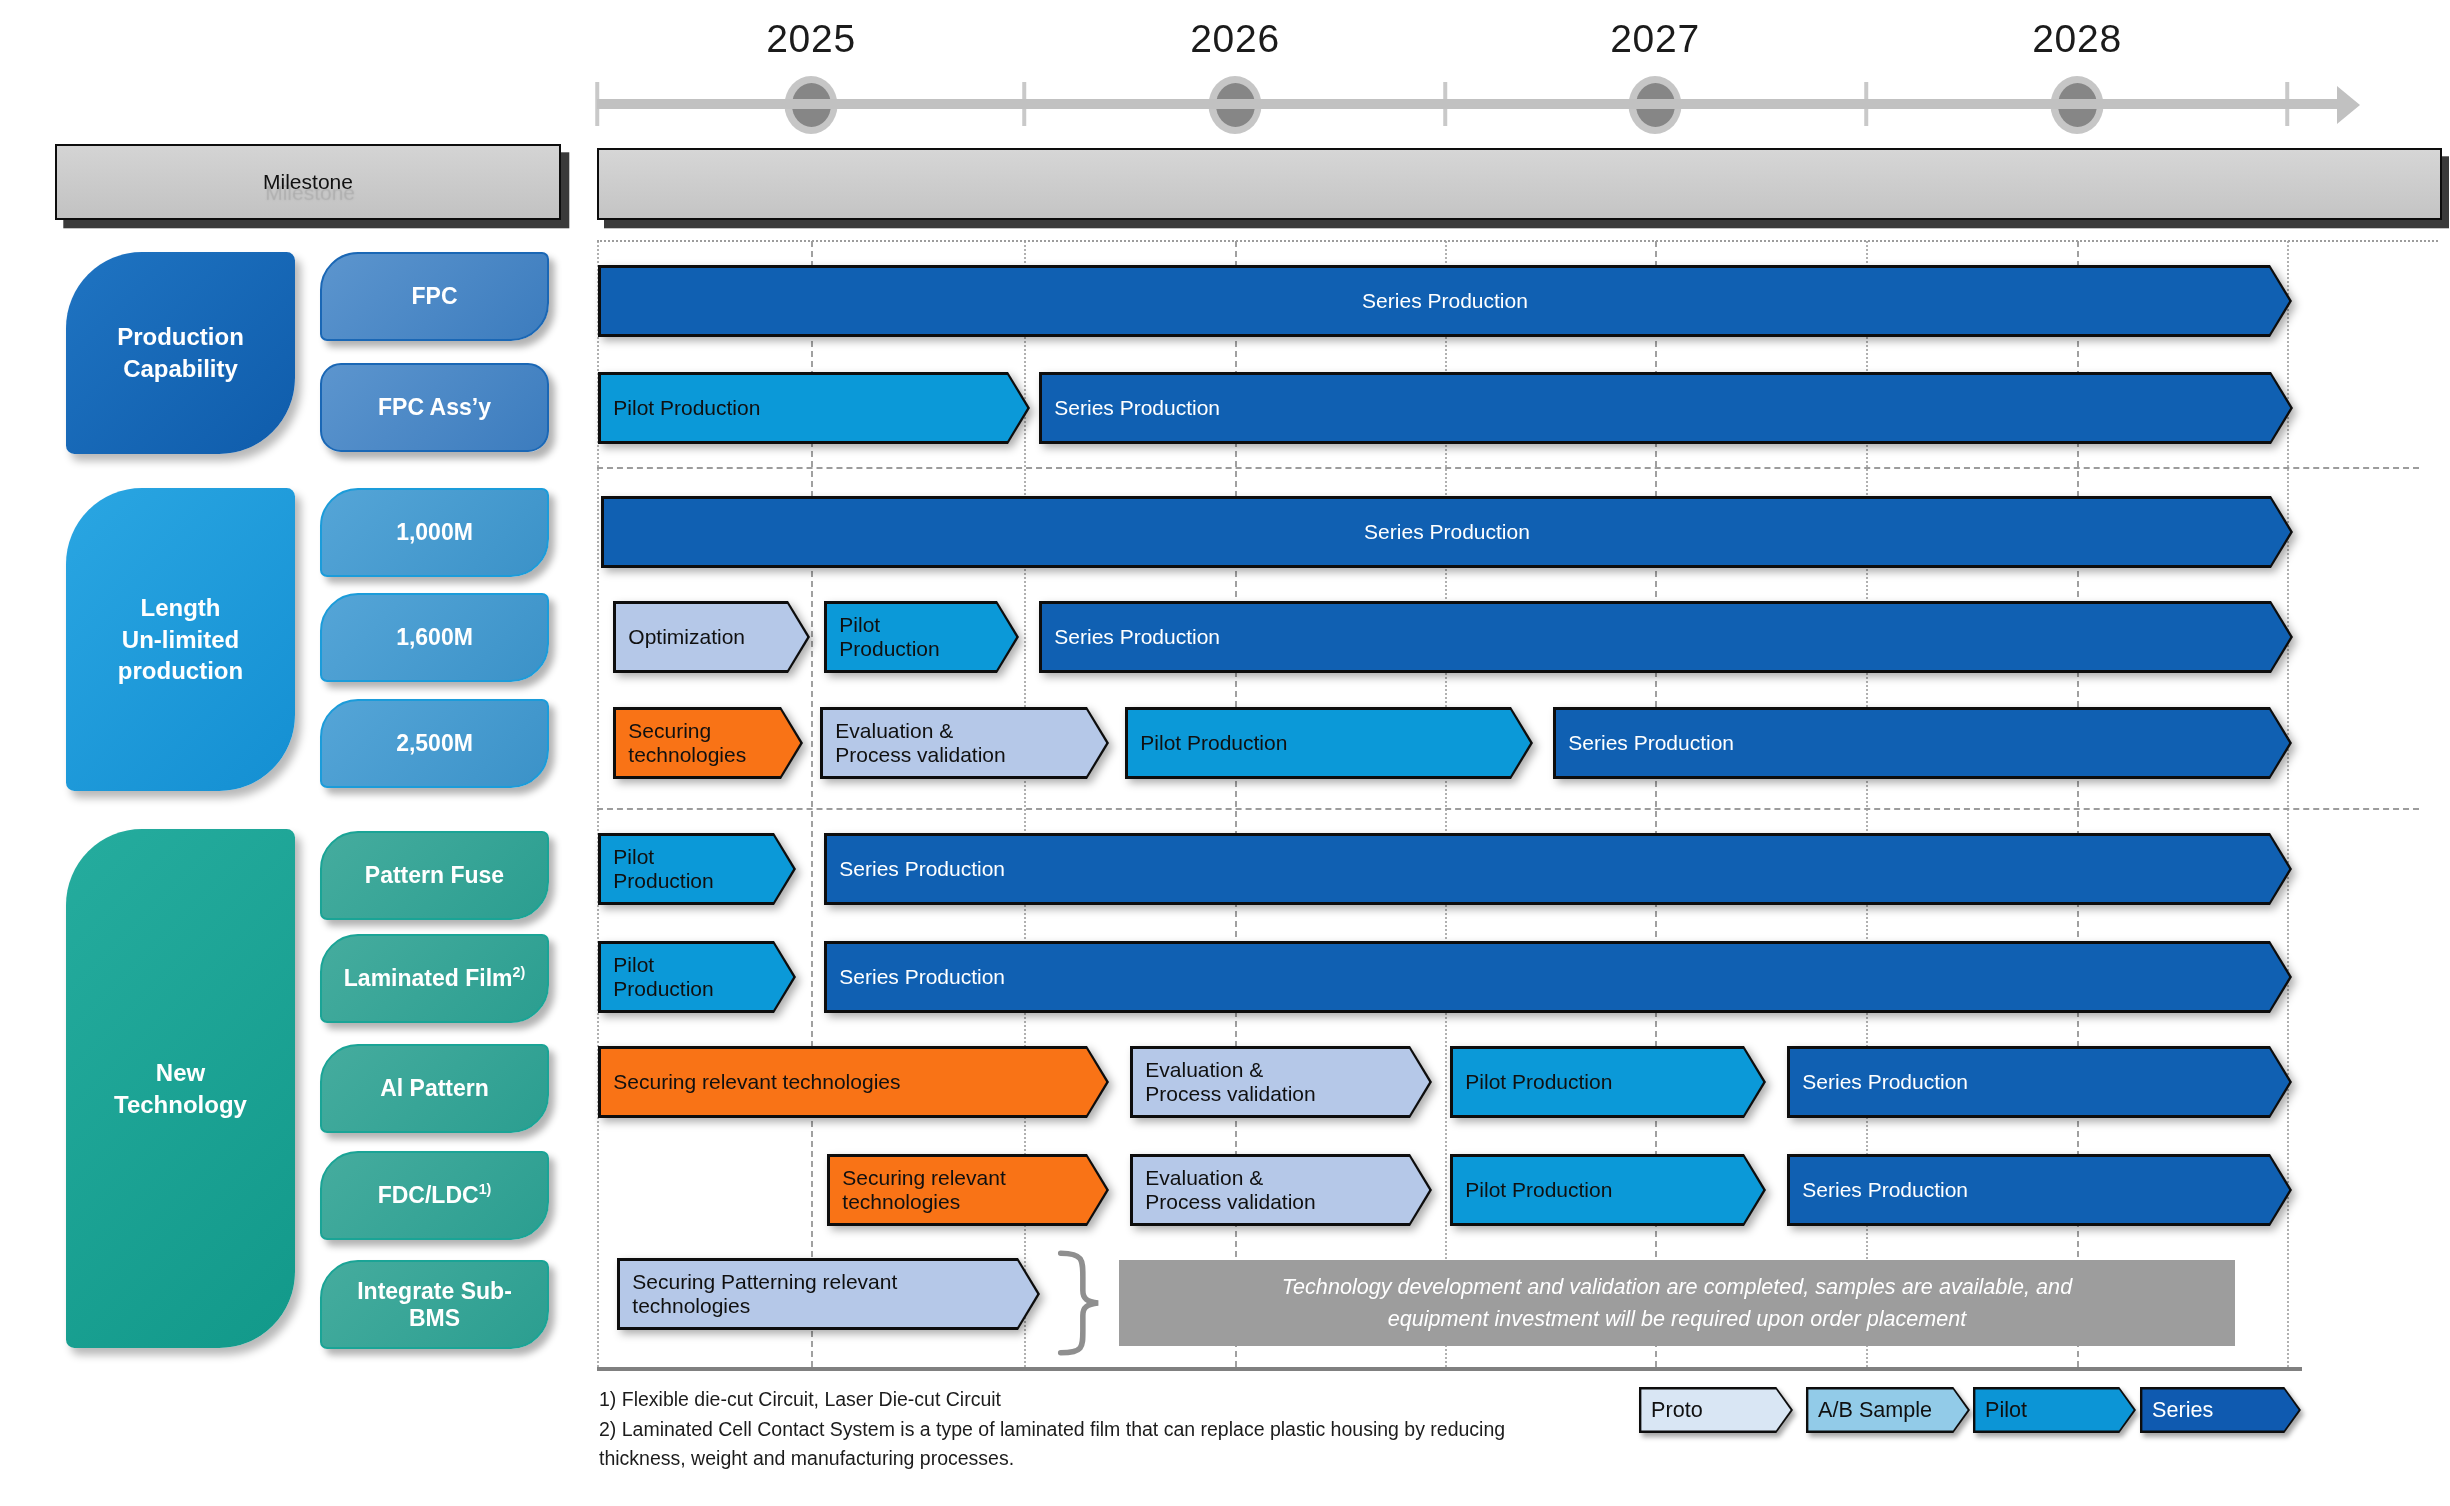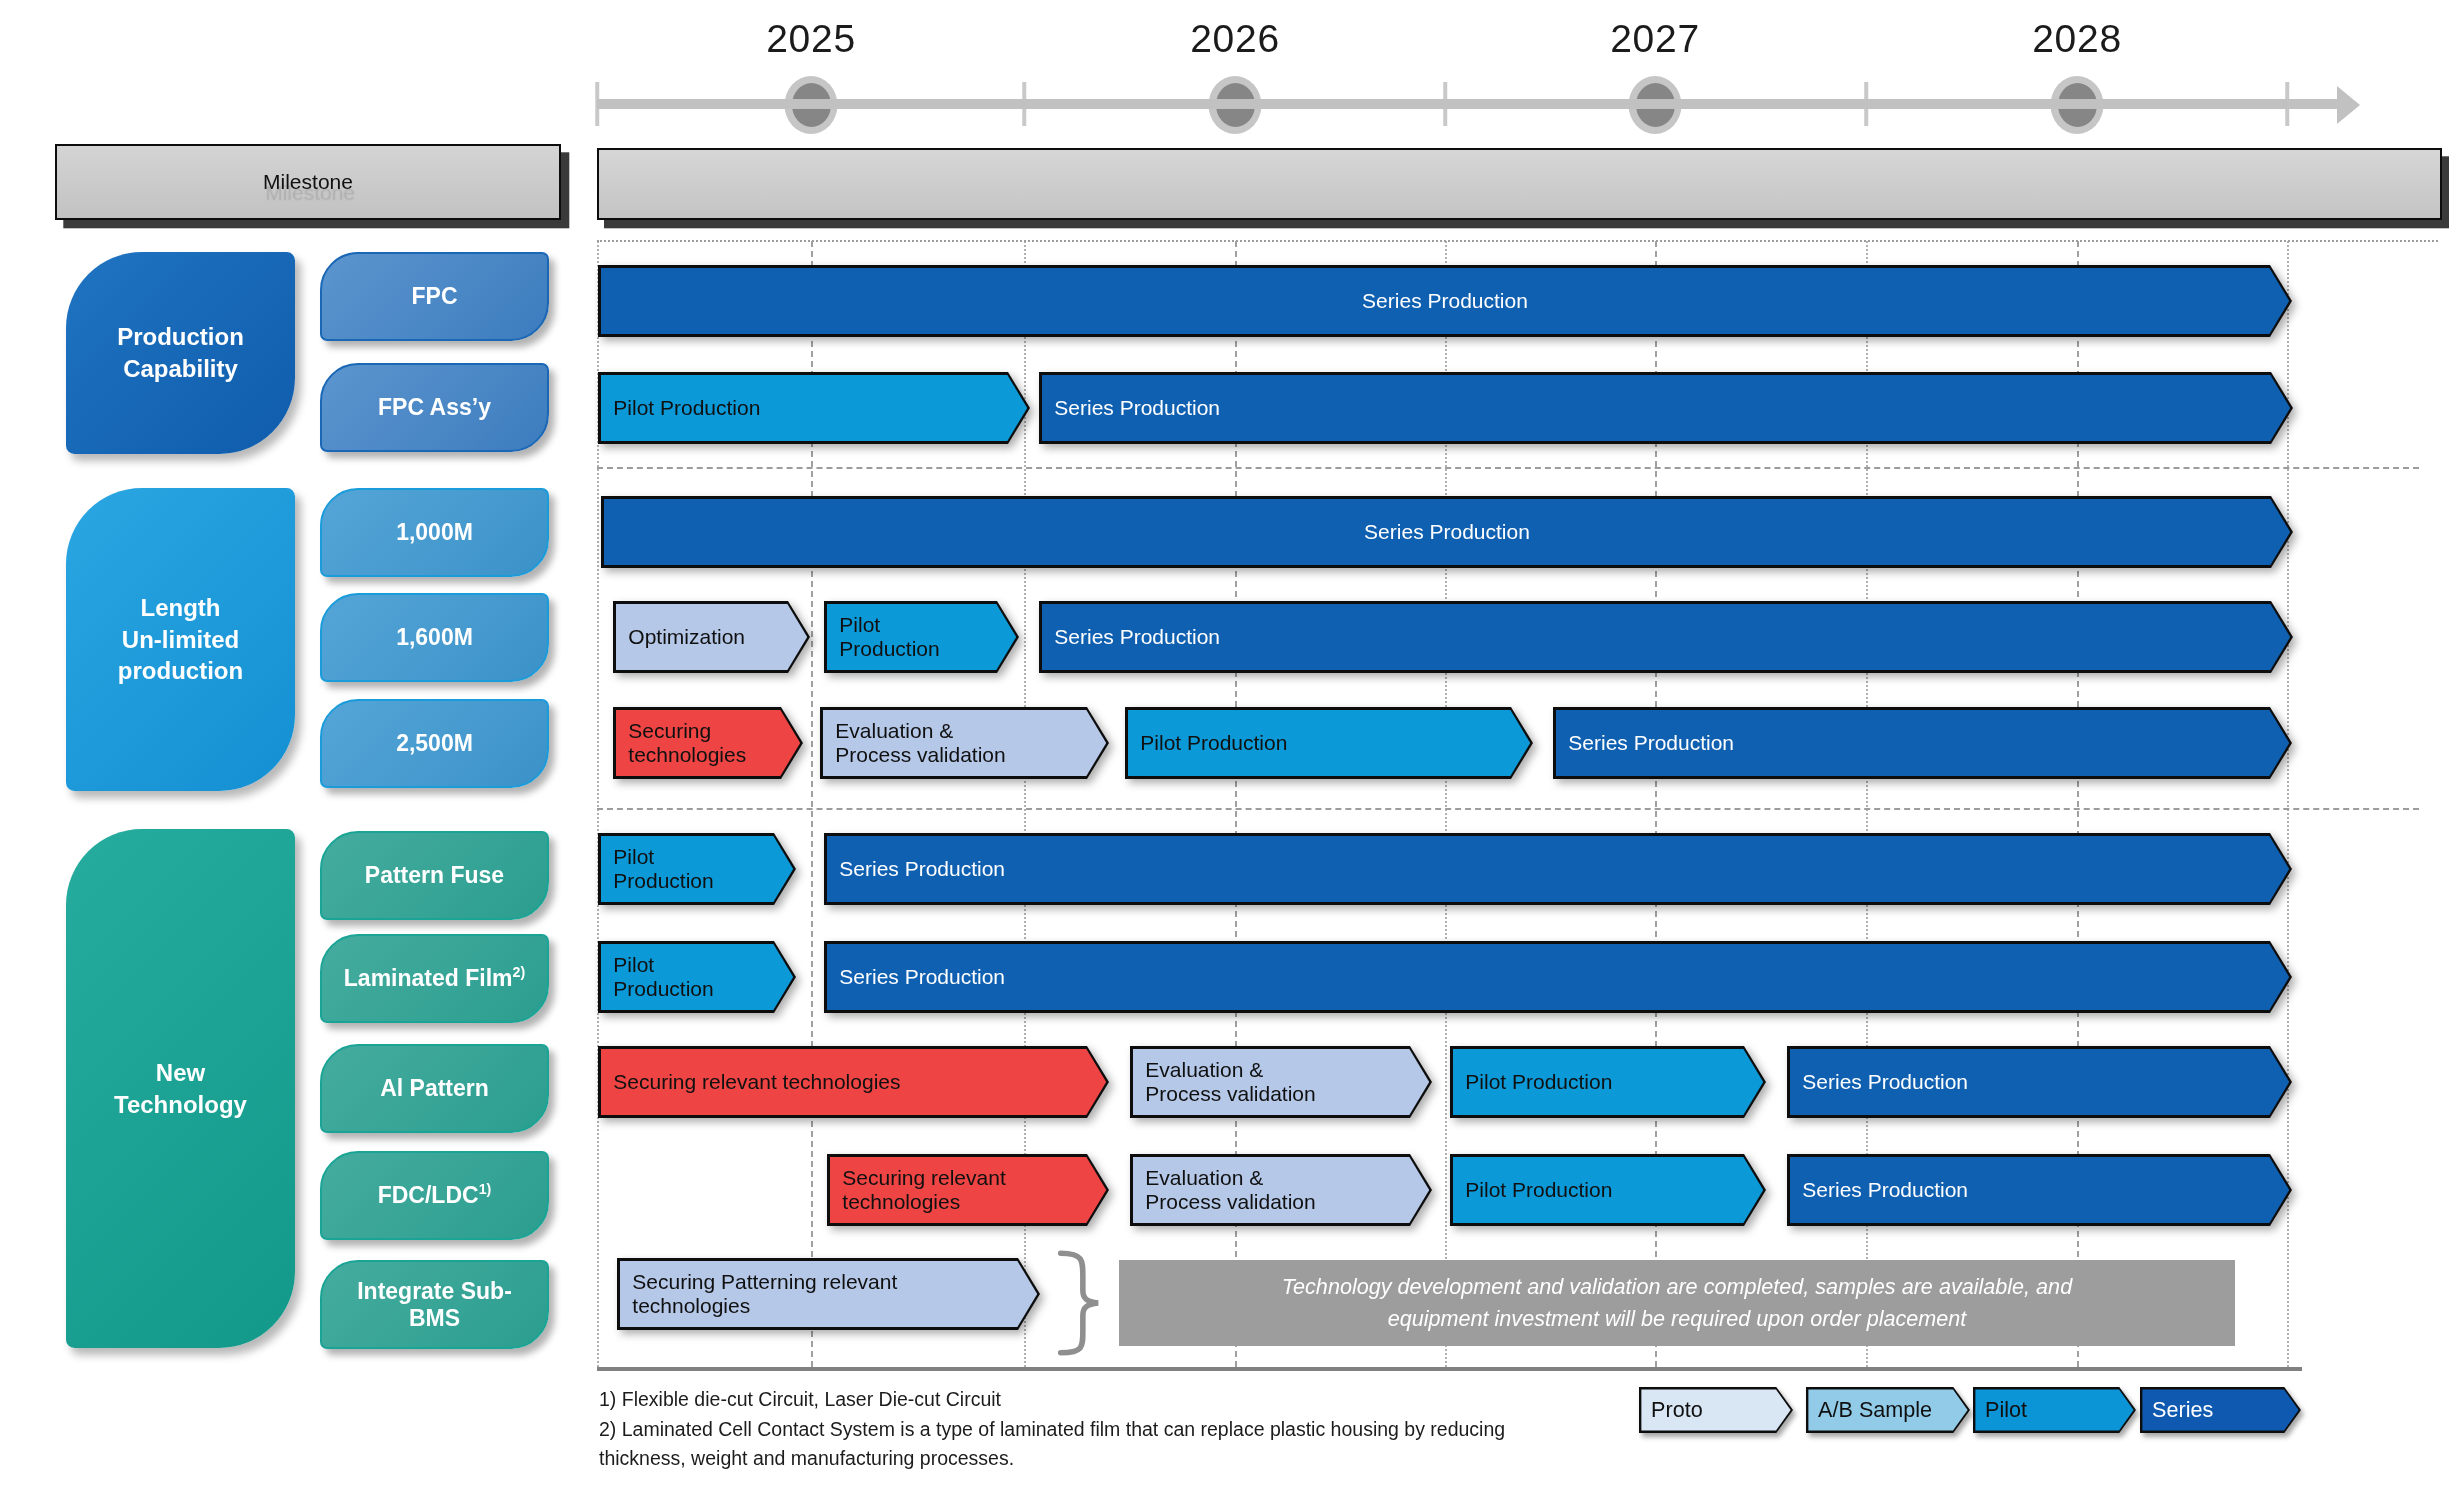--- a/index.html
+++ b/index.html
@@ -50,21 +50,21 @@
   .bar{position:absolute;inset:0;background:#0d0d0d;
     clip-path:polygon(0 0,calc(100% - 22px) 0,100% 50%,calc(100% - 22px) 100%,0 100%);}
   .bar-fill{position:absolute;inset:2.8px;
     clip-path:polygon(0 0,calc(100% - 20px) 0,100% 50%,calc(100% - 20px) 100%,0 100%);}
   .bar-label{position:absolute;inset:0;display:flex;align-items:center;padding-left:12.5px;
     font-size:21px;line-height:1.12;white-space:pre-line;}
   .bar-label.center{justify-content:center;padding-left:0;}
   .phase-series .bar-fill{background:#1060B2;} .phase-series .bar-label{color:#ffffff;}
   .phase-pilot  .bar-fill{background:#0B99D8;} .phase-pilot  .bar-label{color:#101010;}
   .phase-sample .bar-fill{background:#B5C8E8;} .phase-sample .bar-label{color:#101010;}
-  .phase-proto  .bar-fill{background:#ef4444;padding-left:36px;} .phase-proto  .bar-label{color:#101010;}
+  .phase-proto  .bar-fill{background:#f97316;padding-left:36px;} .phase-proto  .bar-label{color:#101010;}
   
   .lg .bar{clip-path:polygon(0 0,calc(100% - 16.7px) 0,100% 50%,calc(100% - 16.7px) 100%,0 100%);}
   .lg .bar-fill{inset:2.4px;clip-path:polygon(0 0,calc(100% - 14.6px) 0,100% 50%,calc(100% - 14.6px) 100%,0 100%);}
   .lg{height:46px;filter:drop-shadow(3.5px 4.2px 2.8px rgba(0,0,0,.35));}
   .lg .bar-label{font-size:21.6px;padding-left:9.7px;}
   .phase-lg-proto .bar-fill{background:#D9E6F4;text-align:center;}  .phase-lg-proto .bar-label{color:#101010;}
   .phase-lg-ab .bar-fill{background:#92CBE8;}     .phase-lg-ab .bar-label{color:#101010;}
   .phase-lg-pilot .bar-fill{background:#0C95D6;}  .phase-lg-pilot .bar-label{color:#101010;}
   .phase-lg-series .bar-fill{background:#0F5AB0;} .phase-lg-series .bar-label{color:#ffffff;}
   
@@ -125,21 +125,21 @@
   <div class="hsep" style="top:467px;width:1822px;"></div>
   <div class="hsep" style="top:808px;width:1822px;"></div>
   <div id="bottom-rule"></div>
 
   <div id="left-column">
       <div class="cat-box cat-blue" style="top: 252px; height: 202px;">Production
 Capability</div>
       <div class="sub-box sub-blue" style="top: 252px;">
         <span>FPC</span>
       </div>
-      <div class="sub-box sub-blue" style="top: 363px;">
+      <div class="sub-box sub-blue" style="top: 363px; border-radius: 21px;">
         <span>FPC Ass’y</span>
       </div>
       <div class="cat-box cat-azure" style="top: 488px; height: 303px;">Length
 Un-limited
 production</div>
       <div class="sub-box sub-azure" style="top: 488px;">
         <span>1,000M</span>
       </div>
       <div class="sub-box sub-azure" style="top: 593px; text-align: center;">
         <span>1,600M</span>

